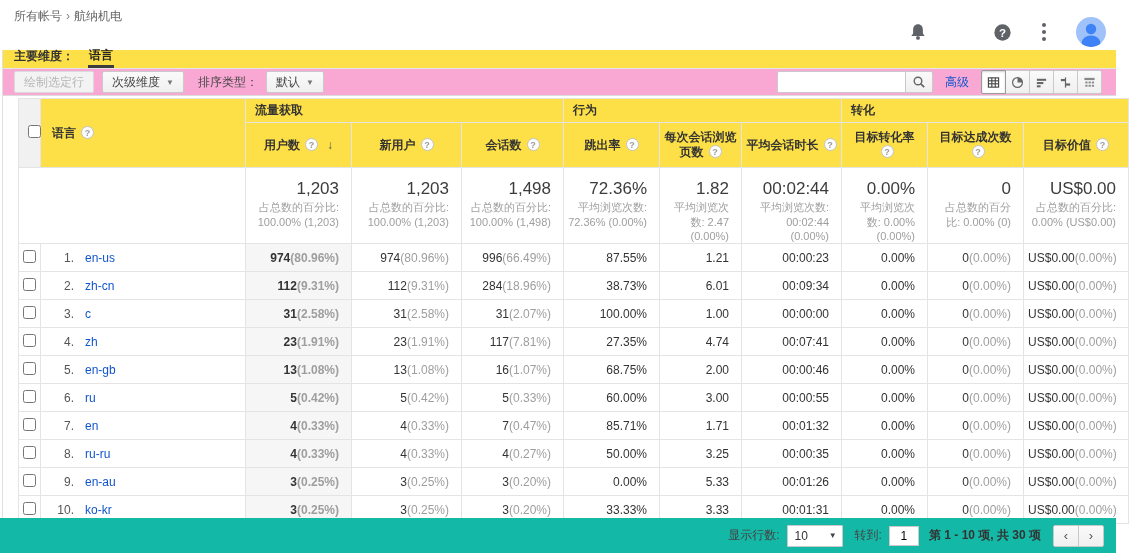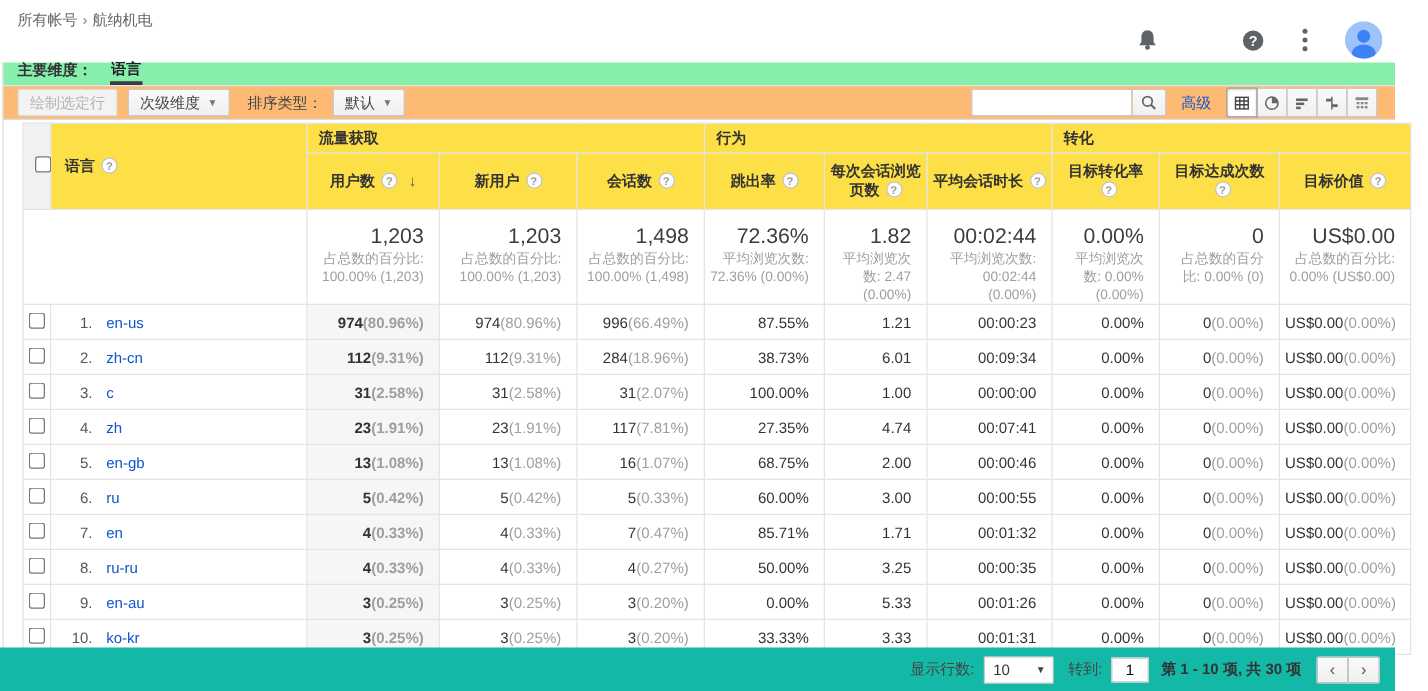--- a/index.html
+++ b/index.html
@@ -16,26 +16,26 @@
   .title-caret { font-size:10px; color:#555; margin-left:6px; }
   .top-icons { position:absolute; top:17px; right:10px; display:flex; align-items:center; gap:22px; }
   .tico { width:20px; height:20px; display:flex; align-items:center; justify-content:center; cursor:pointer; }
   .apps-grid { display:grid; grid-template-columns:7px 7px; grid-template-rows:7px 7px; gap:3px; }
   .apps-grid i { background:#5f6368; }
   .vdots { display:flex; flex-direction:column; gap:3px; align-items:center; }
   .vdots i { width:4px; height:4px; border-radius:50%; background:#5f6368; }
   .avatar { width:30px; height:30px; }
 
   
-  .dimbar { position:absolute; top:50px; left:2px; right:0; height:18px; background:#86efac; padding-left:12px; display:flex; align-items:flex-end; }
+  .dimbar { position:absolute; top:50px; left:2px; right:0; height:18px; background:#fde047; padding-left:12px; display:flex; align-items:flex-end; }
   .dim-label { font-weight:bold; color:#333; margin-right:14px; padding-bottom:3px; }
   .dim-active { font-weight:bold; color:#222; border-bottom:3px solid #3c3c3c; padding:0 1px 1px 1px; cursor:pointer; }
 
   
-  .toolbar { position:absolute; top:68px; left:2px; right:0; height:28px; background:#fdba74;
+  .toolbar { position:absolute; top:68px; left:2px; right:0; height:28px; background:#f9a8d4;
     border-top:1px solid #e5e5e5; border-bottom:1px solid #dcdcdc; display:flex; align-items:center; padding:0 14px 0 12px; }
   .btn { height:22px; border:1px solid #c9c9c9; border-radius:2px; background:linear-gradient(#fafafa,#f0f0f0);
     font-size:12px; color:#444; padding:0 9px; display:inline-flex; align-items:center; cursor:pointer; }
   .btn .caret { font-size:8px; color:#777; margin-left:6px; }
   .btn.disabled { color:#b5b5b5; background:#f3f3f3; border-color:#dadada; cursor:default; }
   .tb-label { margin:0 8px 0 14px; color:#444; }
   .tb-gap { margin-left:8px; }
   .tb-right { margin-left:auto; display:flex; align-items:center; }
   .search-input { width:128px; height:22px; border:1px solid #c9c9c9; border-right:none; border-radius:2px 0 0 2px; padding:0 6px; font-size:12px; background:#fff; }
   .search-btn { width:28px; height:22px; border:1px solid #c9c9c9; border-radius:0 2px 2px 0; background:linear-gradient(#fafafa,#f0f0f0); display:flex; align-items:center; justify-content:center; cursor:pointer; }

